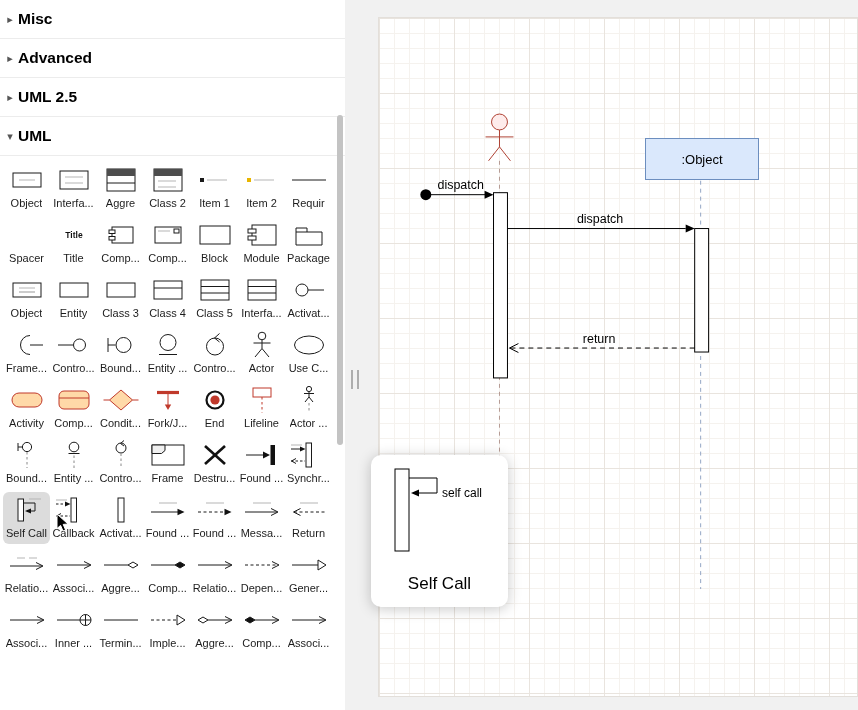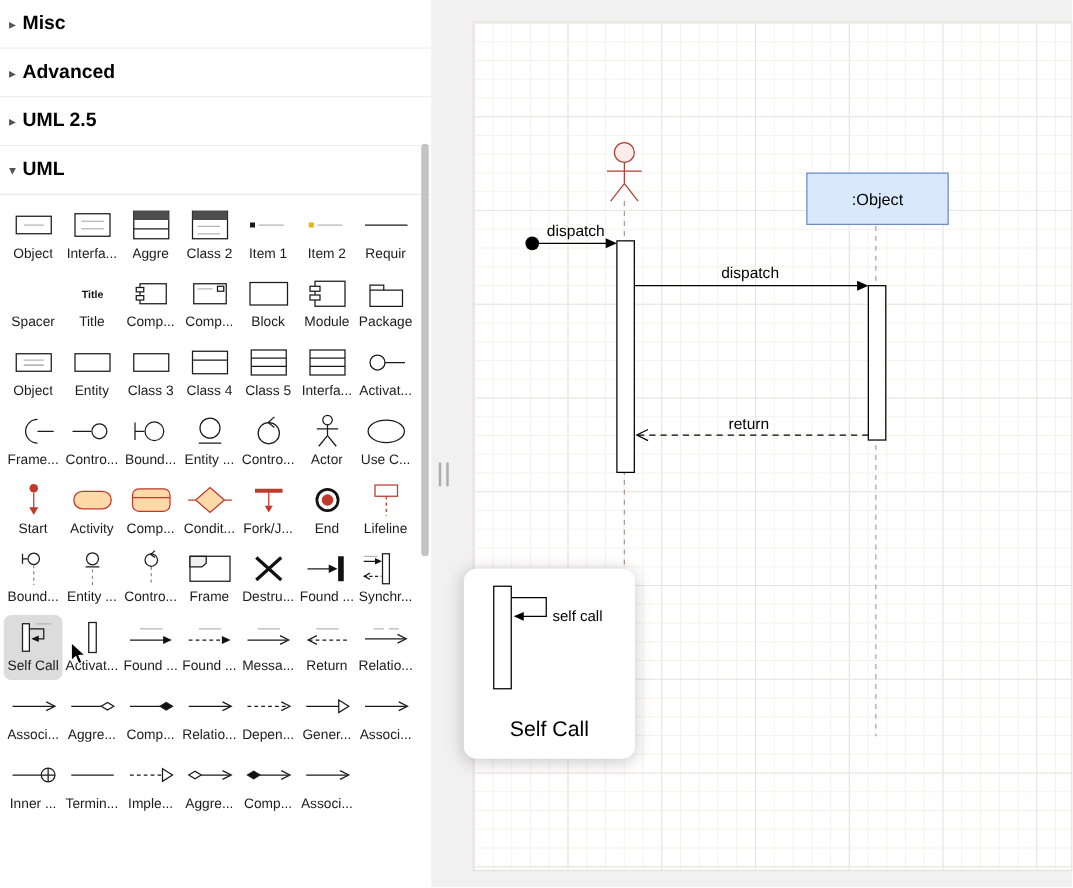--- a/index.html
+++ b/index.html
@@ -327,30 +327,20 @@
           <span class="shape-icon">
             <svg viewBox="0 0 44 32">
               <ellipse cx="22" cy="16" rx="14.5" ry="9" stroke="#1a1a1a" fill="none"></ellipse>
             </svg>
           </span>
           <span class="shape-label">Use C...</span>
         </div>
         <div class="shape-item">
           <span class="shape-icon">
             <svg viewBox="0 0 44 32">
-              <circle cx="22" cy="6.5" r="3.4" fill="#c0392b"></circle>
-              <line x1="22" y1="10" x2="22" y2="22.5" stroke="#c0392b"></line>
-              <polygon points="22,28 18.4,21.8 25.6,21.8" fill="#c0392b"></polygon>
-            </svg>
-          </span>
-          <span class="shape-label">Start</span>
-        </div>
-        <div class="shape-item">
-          <span class="shape-icon">
-            <svg viewBox="0 0 44 32">
               <rect x="7" y="9" width="30" height="14" rx="7" fill="#ffd9a8" stroke="#c0392b"></rect>
             </svg>
           </span>
           <span class="shape-label">Activity</span>
         </div>
         <div class="shape-item">
           <span class="shape-icon">
             <svg viewBox="0 0 44 32">
               <rect x="7" y="7" width="30" height="18" rx="5" fill="#ffd9a8" stroke="#c0392b"></rect>
               <line x1="7" y1="14" x2="37" y2="14" stroke="#c0392b"></line>
@@ -388,20 +378,33 @@
           <span class="shape-label">End</span>
         </div>
         <div class="shape-item">
           <span class="shape-icon">
             <svg viewBox="0 0 44 32">
               <rect x="13" y="4" width="18" height="9" fill="#fff" stroke="#c0392b"></rect>
               <line x1="22" y1="13" x2="22" y2="28.5" stroke="#c0392b" stroke-dasharray="2.5 2.5"></line>
             </svg>
           </span>
           <span class="shape-label">Lifeline</span>
+        </div>
+        <div class="shape-item">
+          <span class="shape-icon">
+            <svg viewBox="0 0 44 32">
+              <circle cx="22" cy="5" r="2.6" stroke="#1a1a1a" fill="none"></circle>
+              <line x1="22" y1="7.6" x2="22" y2="13" stroke="#1a1a1a"></line>
+              <line x1="17" y1="9.5" x2="27" y2="9.5" stroke="#1a1a1a"></line>
+              <line x1="22" y1="13" x2="18" y2="18" stroke="#1a1a1a"></line>
+              <line x1="22" y1="13" x2="26" y2="18" stroke="#1a1a1a"></line>
+              <line x1="22" y1="19" x2="22" y2="29" stroke="#888" stroke-dasharray="2.5 2.5"></line>
+            </svg>
+          </span>
+          <span class="shape-label">Actor ...</span>
         </div>
         <div class="shape-item">
           <span class="shape-icon">
             <svg viewBox="0 0 44 32">
               <line x1="13" y1="4" x2="13" y2="12" stroke="#1a1a1a"></line>
               <line x1="13" y1="8" x2="17" y2="8" stroke="#1a1a1a"></line>
               <circle cx="22" cy="8" r="4.6" stroke="#1a1a1a" fill="none"></circle>
               <line x1="22" y1="13" x2="22" y2="29" stroke="#888" stroke-dasharray="2.5 2.5"></line>
             </svg>
           </span>
@@ -471,20 +474,33 @@
         <div class="shape-item hovered">
           <span class="shape-icon">
             <svg viewBox="0 0 44 32">
               <line x1="24" y1="5" x2="36" y2="5" stroke="#b5b5b5"></line>
               <rect x="13" y="5" width="5.5" height="22" fill="#fff" stroke="#1a1a1a"></rect>
               <polyline points="18.5,9 30,9 30,17 22,17" stroke="#1a1a1a" fill="none"></polyline>
               <polygon points="20,17 26,14.4 26,19.6" fill="#111"></polygon>
             </svg>
           </span>
           <span class="shape-label">Self Call</span>
+        </div>
+        <div class="shape-item">
+          <span class="shape-icon">
+            <svg viewBox="0 0 44 32">
+              <line x1="4" y1="6" x2="15" y2="6" stroke="#b5b5b5"></line>
+              <rect x="19" y="4" width="5.5" height="24" fill="#fff" stroke="#1a1a1a"></rect>
+              <line x1="4" y1="10" x2="14" y2="10" stroke="#1a1a1a" stroke-dasharray="2.5 2"></line>
+              <polygon points="18.5,10 13,7.4 13,12.6" fill="#111"></polygon>
+              <line x1="4" y1="22" x2="18" y2="22" stroke="#1a1a1a" stroke-dasharray="2.5 2"></line>
+              <polyline points="9,19.5 4.5,22 9,24.5" stroke="#1a1a1a" fill="none"></polyline>
+            </svg>
+          </span>
+          <span class="shape-label">Callback</span>
         </div>
         <div class="shape-item">
           <span class="shape-icon">
             <svg viewBox="0 0 44 32">
               <rect x="19" y="4" width="6" height="24" fill="#fff" stroke="#1a1a1a"></rect>
             </svg>
           </span>
           <span class="shape-label">Activat...</span>
         </div>
         <div class="shape-item">

